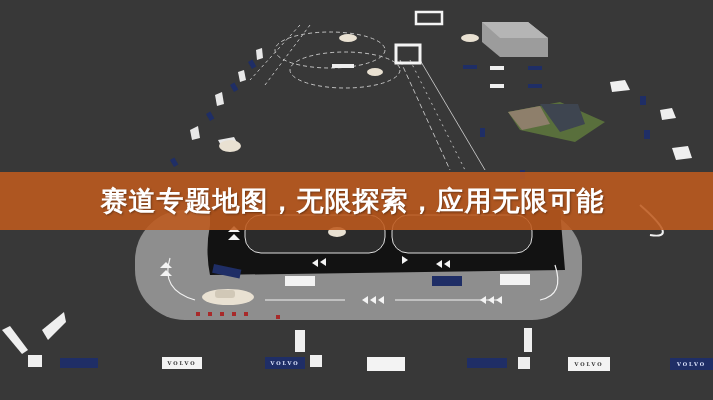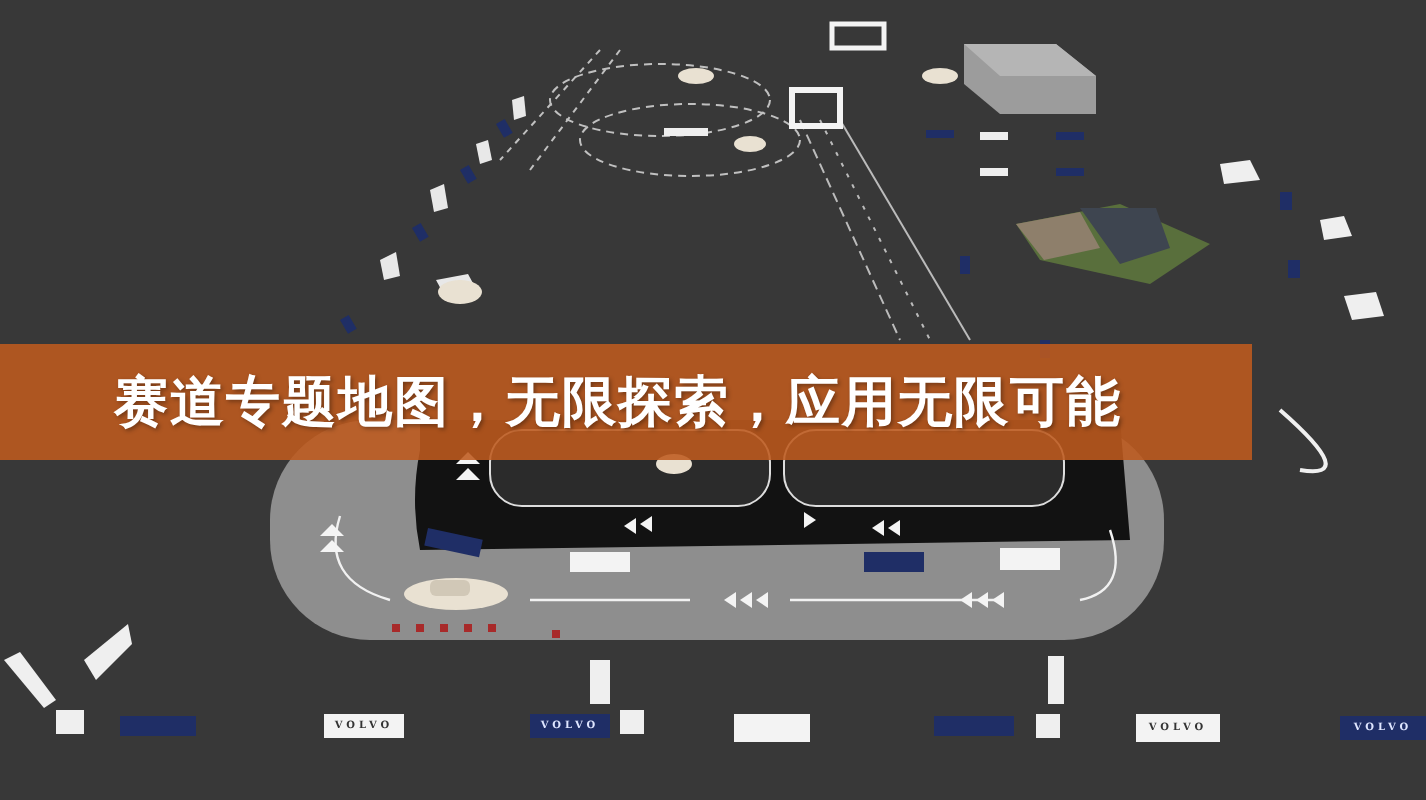--- a/index.html
+++ b/index.html
@@ -3,21 +3,21 @@
   <meta charset="utf-8">
   <style>
     html, body { margin: 0; padding: 0; }
     body {
       width: 713px; height: 400px; overflow: hidden; position: relative;
       background: #3a3a3a;
       font-family: "DejaVu Sans", sans-serif;
     }
     .scene { position: absolute; left: 0; top: 0; width: 713px; height: 400px; }
     .banner {
-      position: absolute; left: 0; top: 172px; width: 626px; height: 58px;
+      position: absolute; left: 0; top: 172px; width: 713px; height: 58px;
       background: rgba(190, 90, 30, 0.88);
       display: flex; align-items: center; justify-content: center;
     }
     .banner-title {
       color: #ffffff; font-size: 27px; font-weight: bold; letter-spacing: 1px;
       font-family: "DejaVu Sans", sans-serif;
       text-shadow: 1px 1px 2px rgba(0,0,0,0.35);
       margin-left: -8px;
     }
     .sign {

